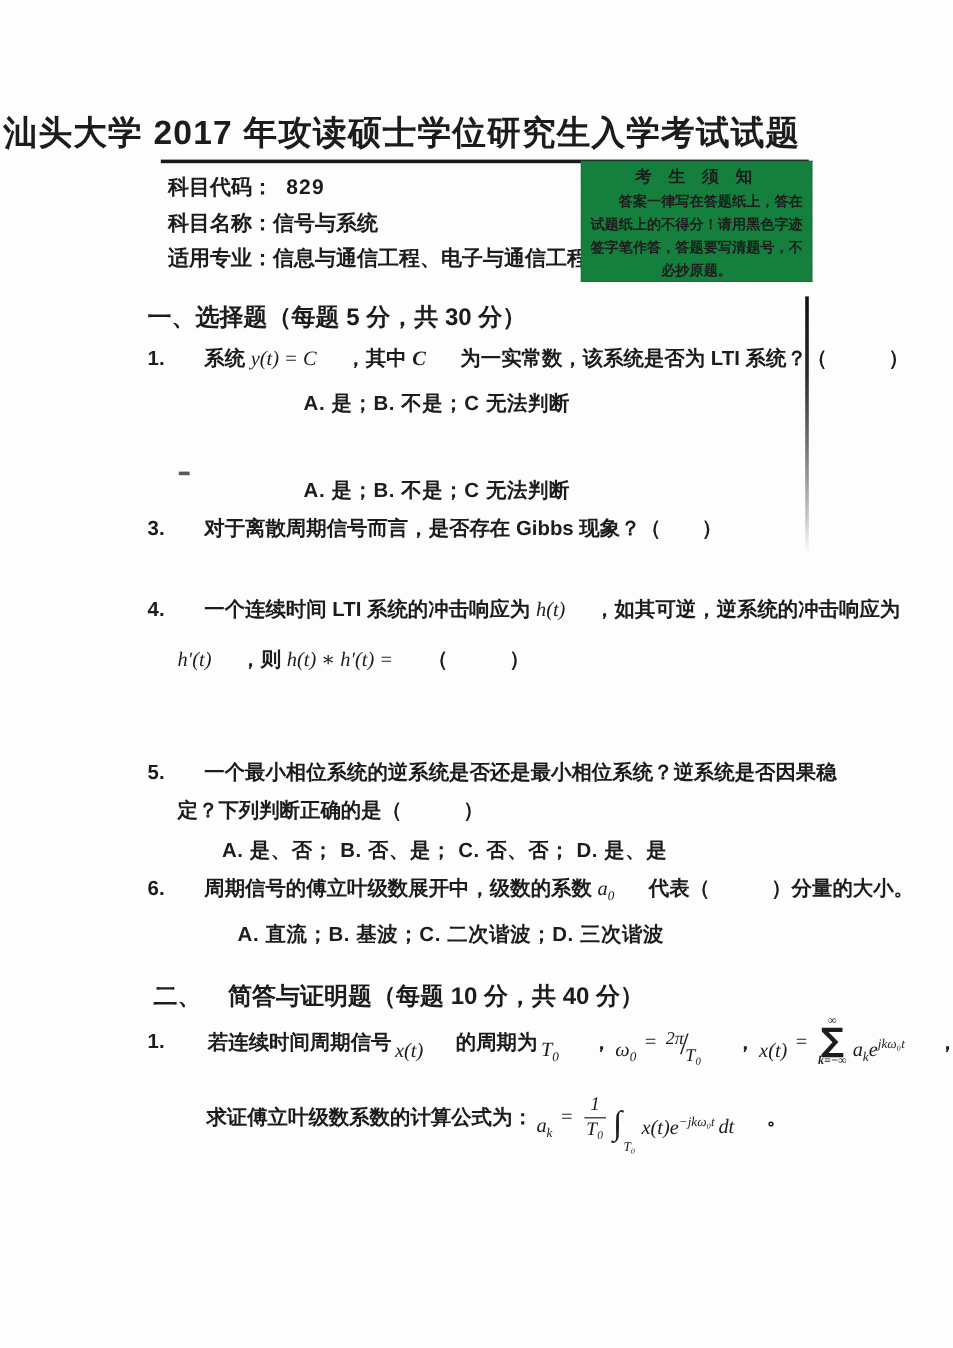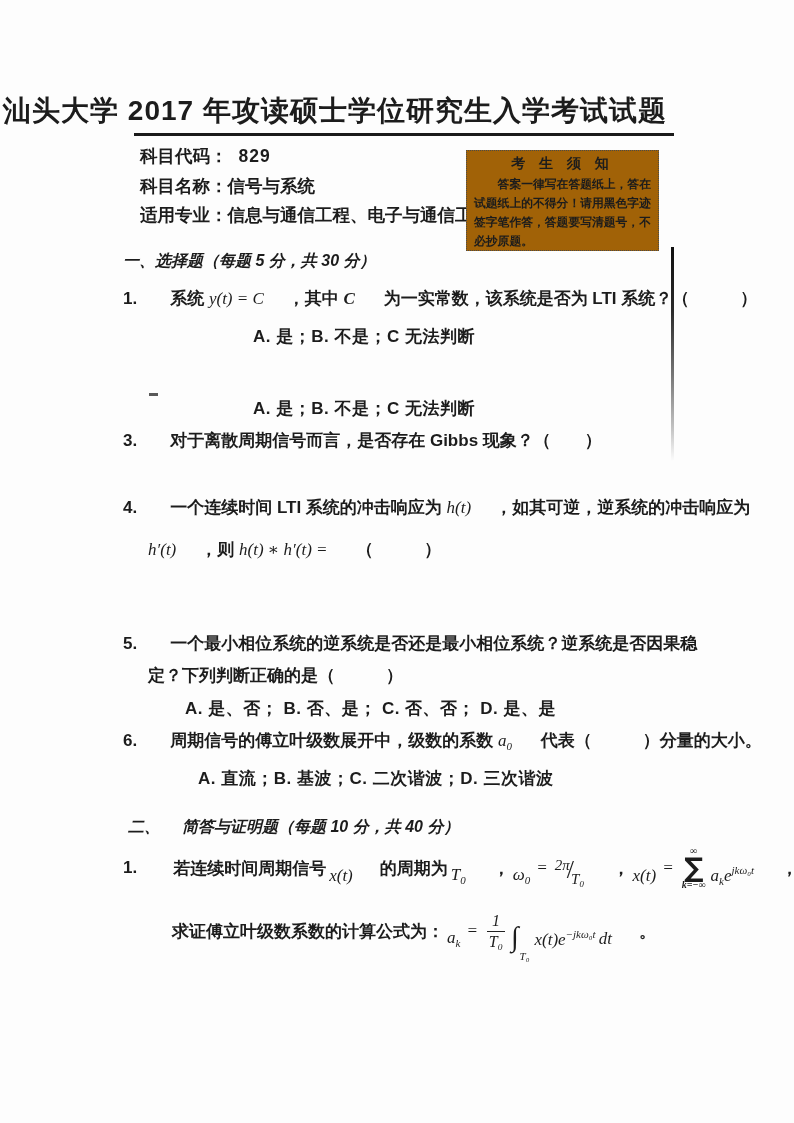--- a/index.html
+++ b/index.html
@@ -12,27 +12,27 @@
   .title{
     position:absolute;top:92px;left:0;width:670px;margin:0;
     text-align:center;font-size:28px;font-weight:700;letter-spacing:1px;
   }
   .title-underline{
     position:absolute;top:133px;left:134px;width:540px;height:2.5px;background:#1a1a1a;
   }
   .meta{position:absolute;left:140px;font-size:17.5px;font-weight:700;}
   .meta .latin{letter-spacing:1px;padding-left:11px;}
   .notice{
-    position:absolute;left:466px;top:134px;width:193px;height:101px;box-sizing:border-box;
-    border:1.5px dotted #4a4a4a;padding:4px 7px 3px;background:#a16207;margin-top:16px;
+    position:absolute;left:484px;top:134px;width:193px;height:101px;box-sizing:border-box;
+    border:1.5px dotted #4a4a4a;padding:4px 7px 3px;background:#15803d;
   }
   .notice-title{text-align:center;font-size:14px;font-weight:700;letter-spacing:5px;margin:0 0 2px 0;}
-  .notice-body{margin:0;font-size:11.8px;line-height:1.6;text-indent:2em;font-weight:600;}
+  .notice-body{margin:0;font-size:11.8px;line-height:1.6;text-indent:2em;font-weight:600;text-align:center;}
   .line{position:absolute;left:123px;font-size:17px;font-weight:700;white-space:nowrap;}
-  .sec-head{font-size:16px;font-style:italic;}
+  .sec-head{font-size:20px;}
   .qnum{font-weight:700;margin-right:9px;}
   .cn{font-weight:700;margin-left:24px;}
   .math{
     font-family:"Liberation Serif","DejaVu Serif",serif;
     font-style:italic;font-weight:400;font-size:17px;white-space:nowrap;margin-top:16px;
   }
   .math sub,.math sup{font-size:11px;font-style:italic;}
   .eq{margin:0 3px;}
   .opt{letter-spacing:0.5px;}
   .tall{display:flex;align-items:center;column-gap:3px;height:46px;}

